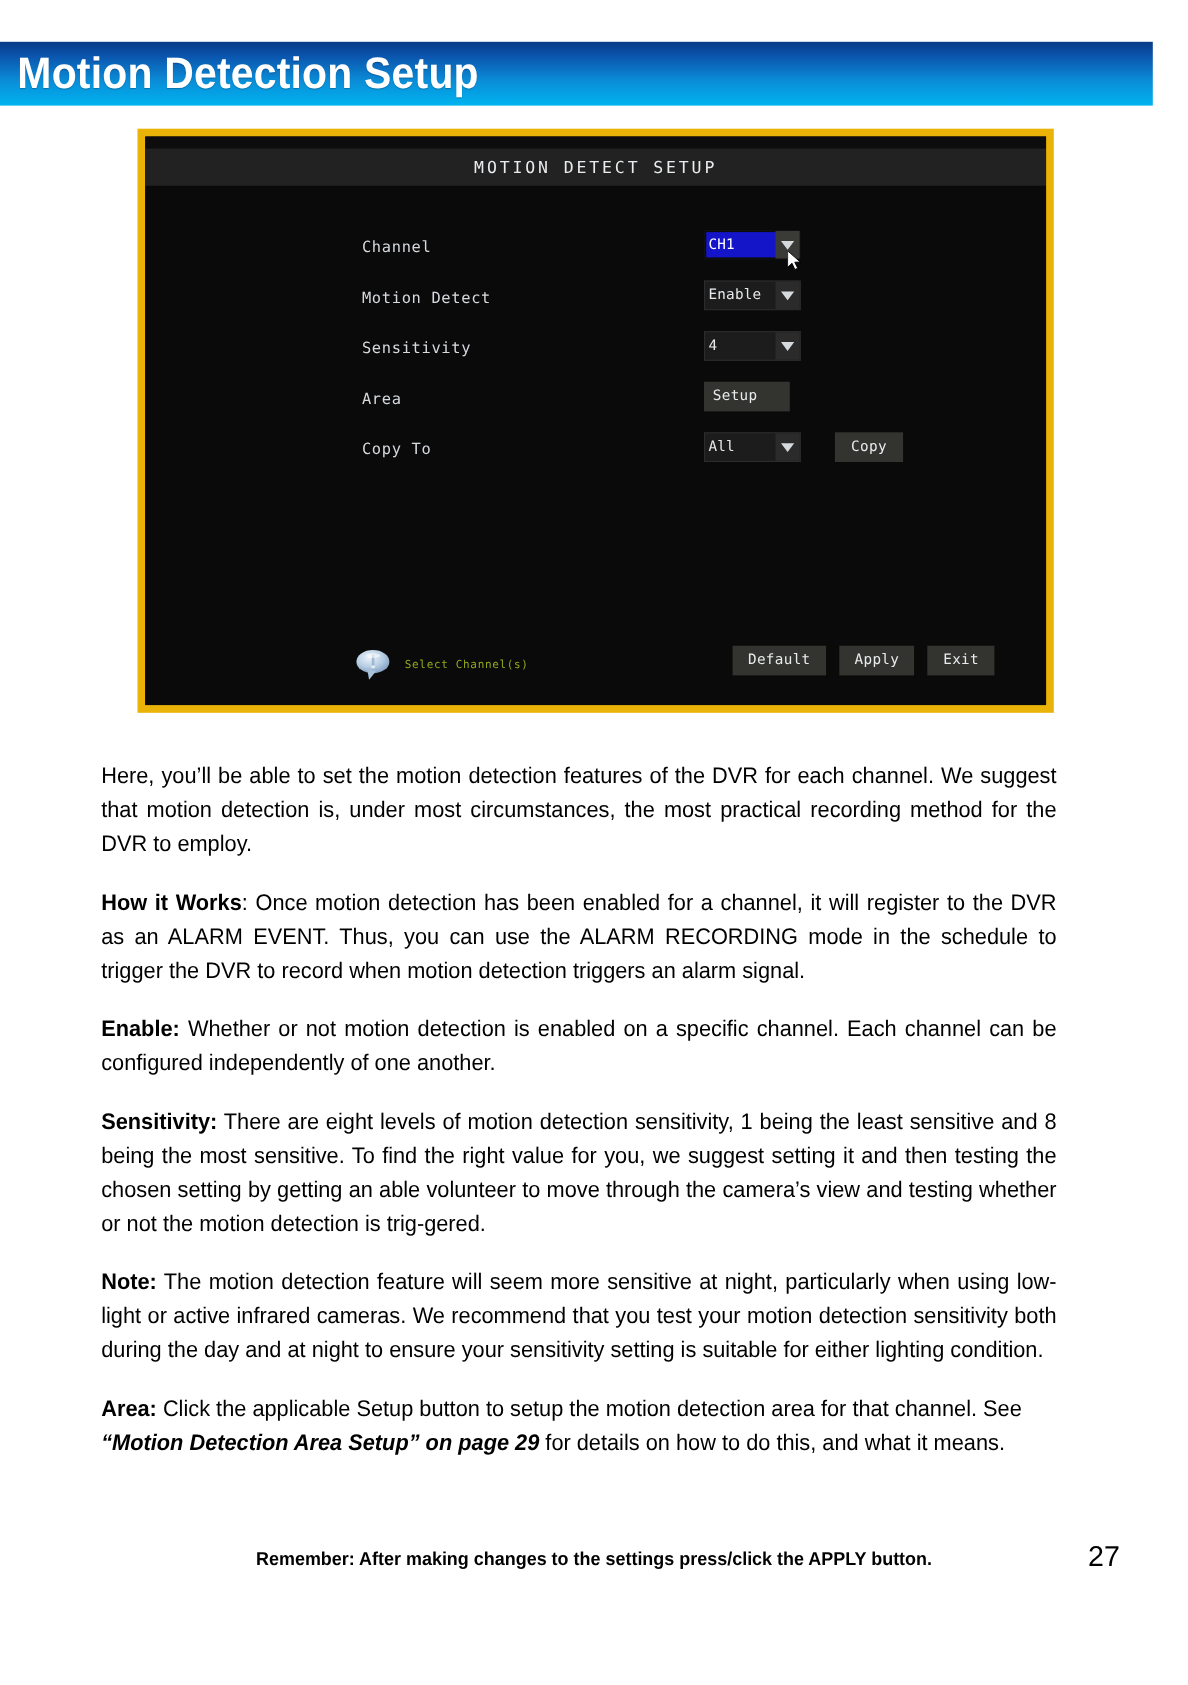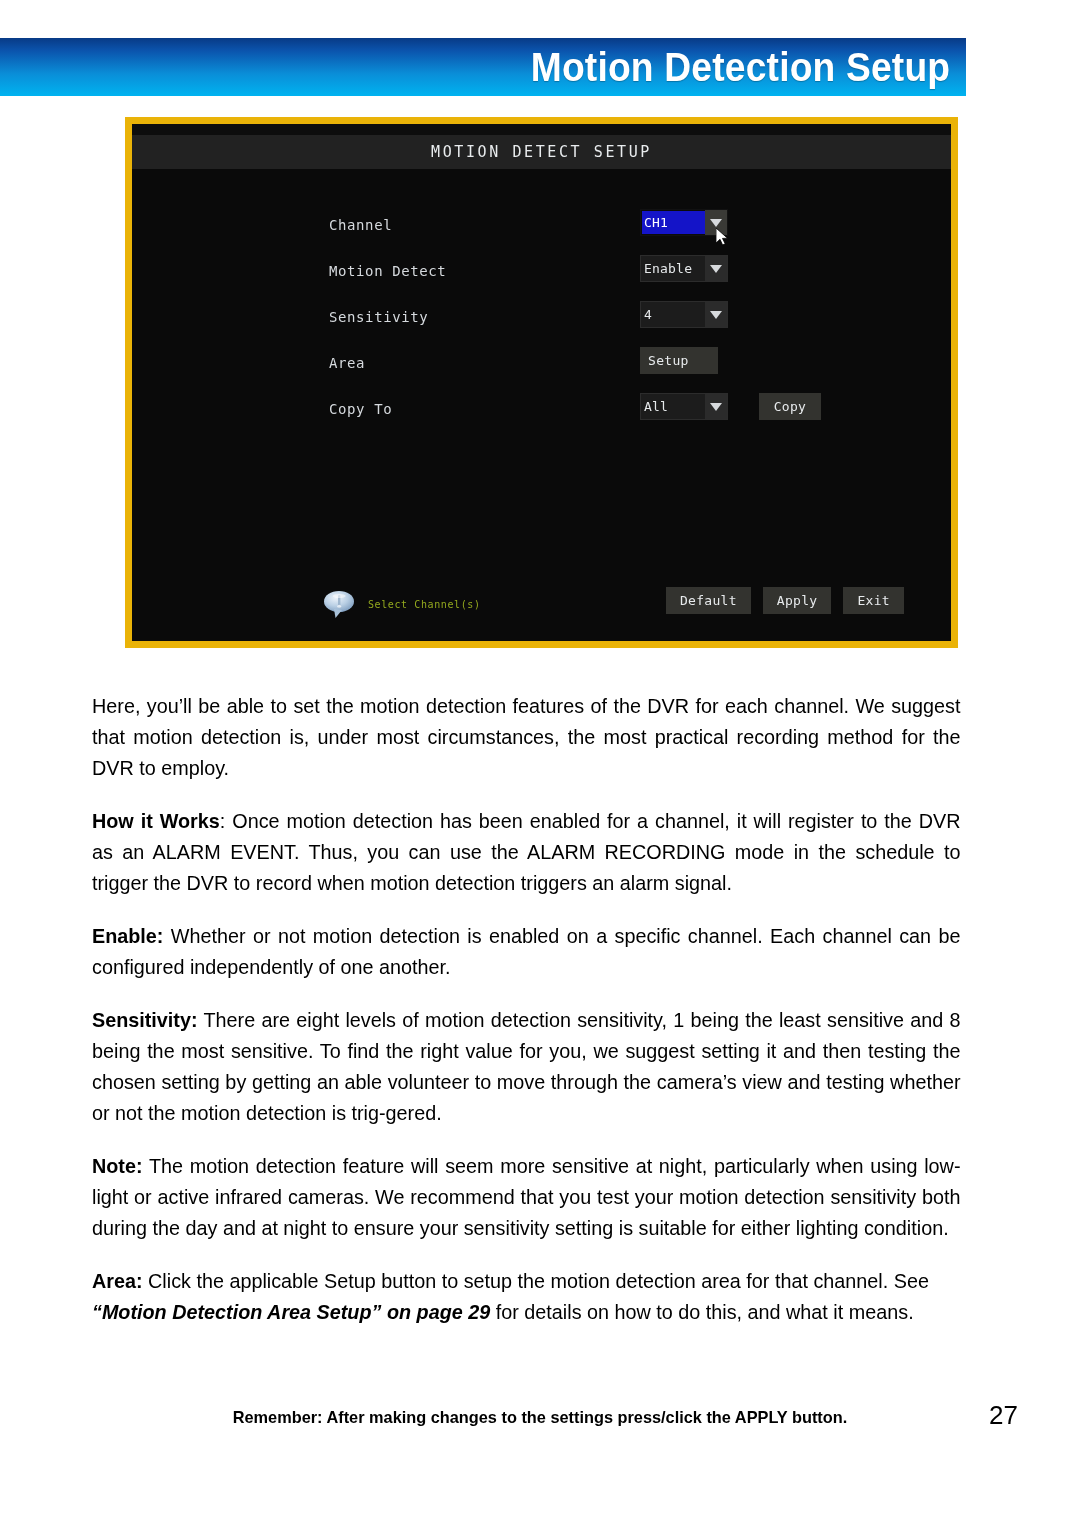--- a/index.html
+++ b/index.html
@@ -13,26 +13,26 @@
     position: relative;
     font-family: "Liberation Sans", sans-serif;
     overflow: hidden;
   }
 
   
   .banner {
     position: absolute;
     left: 0;
     top: 38px;
-    width: 966px;
+    width: 1048px;
     height: 58px;
     background: linear-gradient(to bottom, #083a86 0%, #0b54ad 22%, #0a8ed8 62%, #00b3f0 100%);
     display: flex;
     align-items: center;
-    justify-content: flex-end;
+    justify-content: flex-start;
   }
   .banner-title {
     color: #ffffff;
     font-size: 40px;
     font-weight: bold;
     letter-spacing: 0.2px;
     font-family: "Liberation Sans", sans-serif;
     white-space: nowrap;
     transform: scaleX(0.93);
     text-shadow: 0 1px 1px rgba(0,0,0,0.25);

